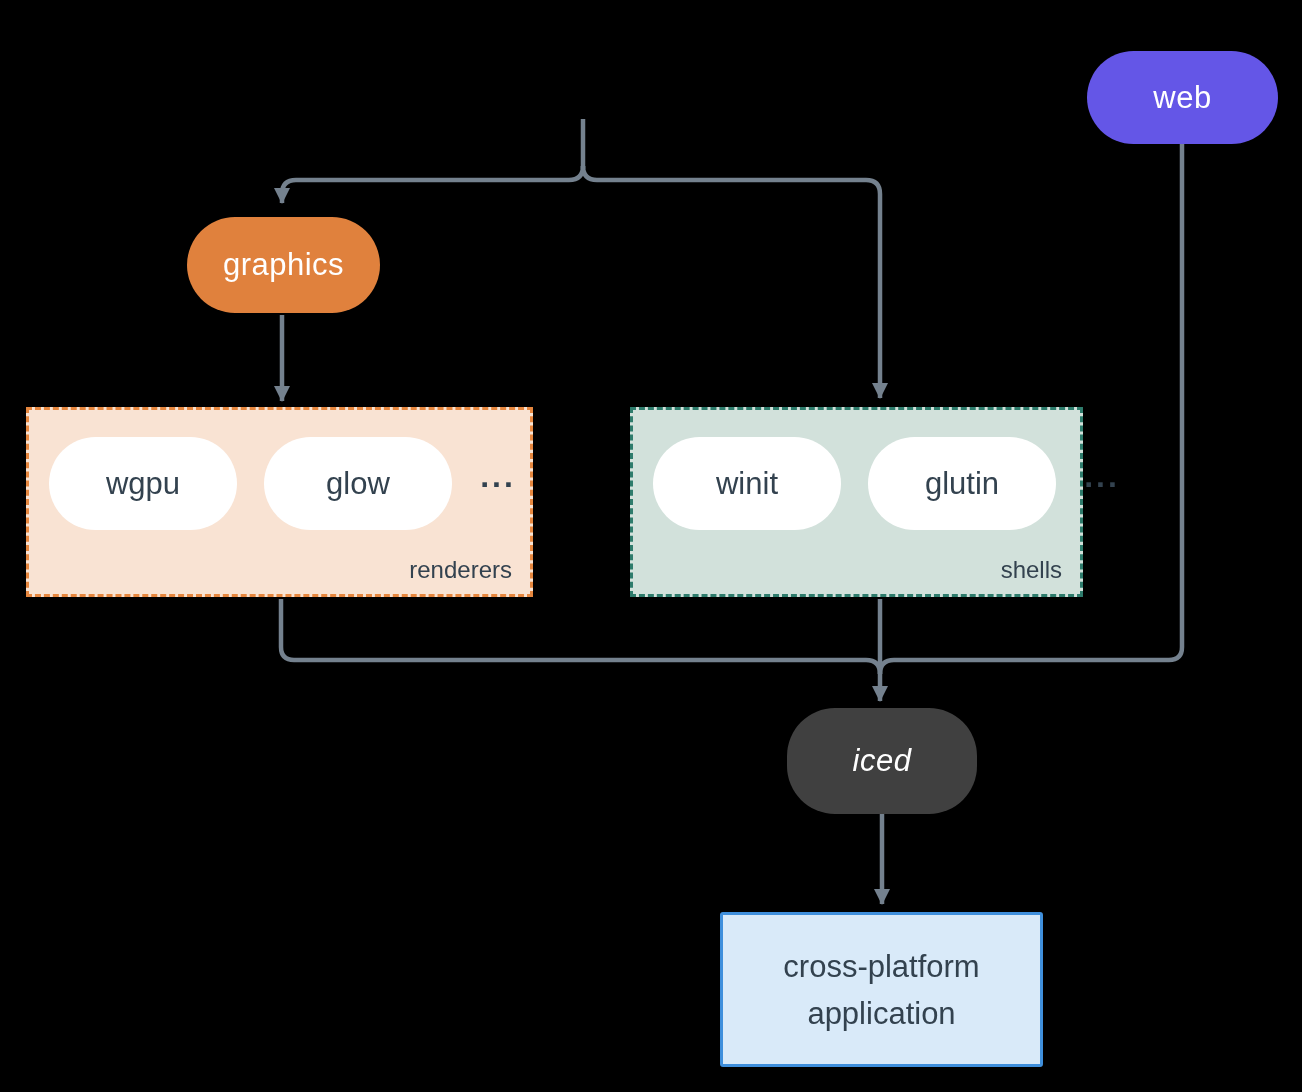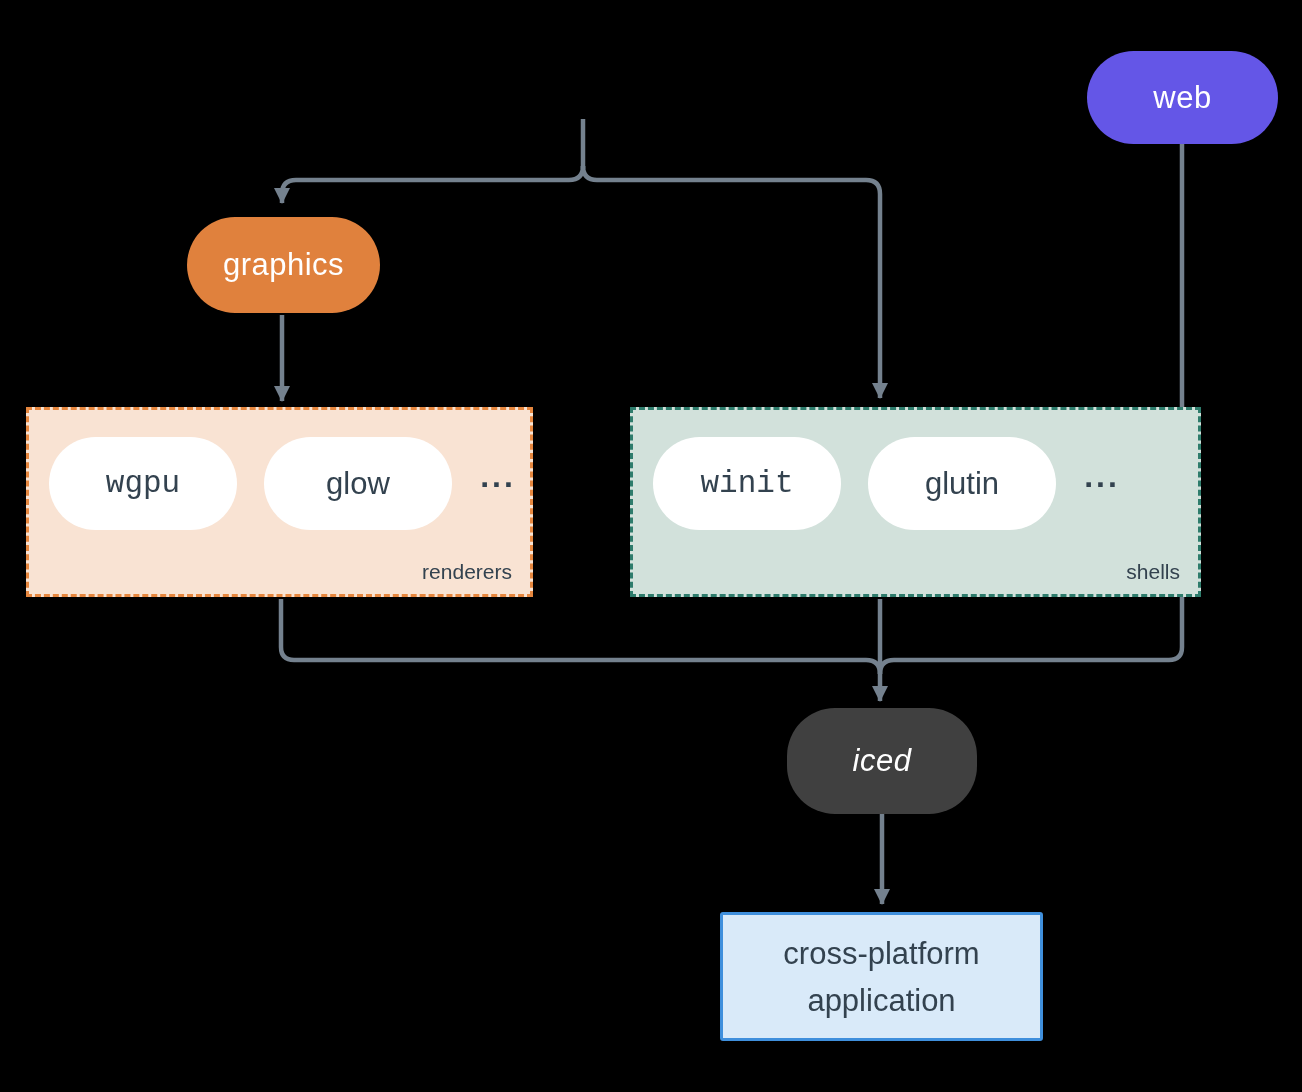--- a/index.html
+++ b/index.html
@@ -40,62 +40,62 @@
     position: absolute;
     top: 407px;
     height: 190px;
   }
   .group--renderers {
     left: 26px; width: 507px;
     background: #f9e3d3;
     border: 3px dashed #e6873f;
   }
   .group--shells {
-    left: 630px; width: 571px;
+    left: 630px; width: 453px;
     background: #d2e1db;
     border: 3px dashed #2e7c6c;
   }
   .pill {
     position: absolute;
     top: 27px;
     height: 93px;
     background: #ffffff;
     border-radius: 47px;
     display: flex;
     align-items: center;
     justify-content: center;
     font-size: 31px;
     font-weight: 500;
     color: #33424f;
   }
-  .pill--1 { left: 20px;  width: 188px; font-family: Liberation Mono, monospace; }
+  .pill--1 { left: 20px;  width: 188px; }
   .pill--2 { left: 235px; width: 188px; }
   .ellipsis {
     position: absolute;
     left: 438px;
     top: 48px;
     width: 62px;
     text-align: center;
     font-size: 32px;
     font-weight: 700;
     letter-spacing: 3px;
     color: #33424f;
   }
   .group-label {
     position: absolute;
     right: 18px;
     bottom: 10px;
-    font-size: 21px;
+    font-size: 24px;
     color: #33424f;
   }
 
   .app-box {
     position: absolute;
     left: 720px; top: 912px;
-    width: 323px; height: 129px;
+    width: 323px; height: 155px;
     background: #d9eaf9;
     border: 3px solid #3f8fdc;
     border-radius: 3px;
     display: flex;
     flex-direction: column;
     align-items: center;
     justify-content: center;
     color: #33424f;
     font-size: 31px;
     line-height: 47px;

